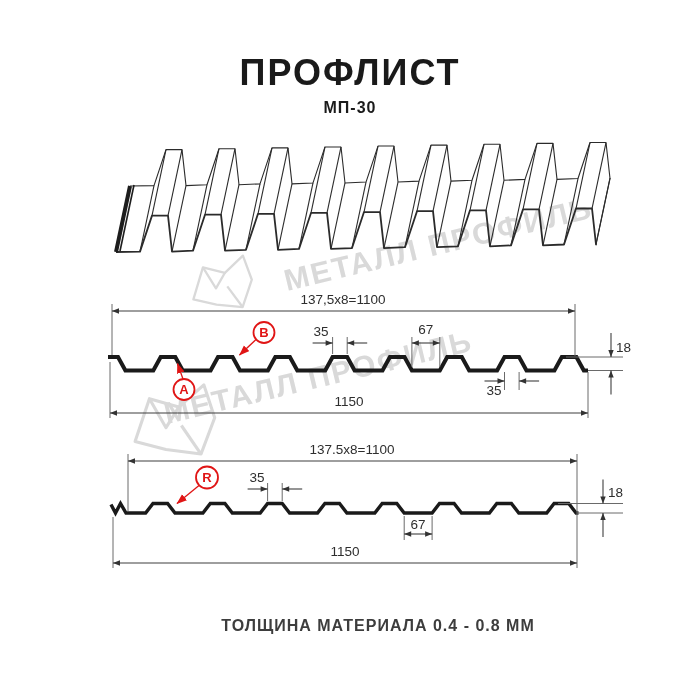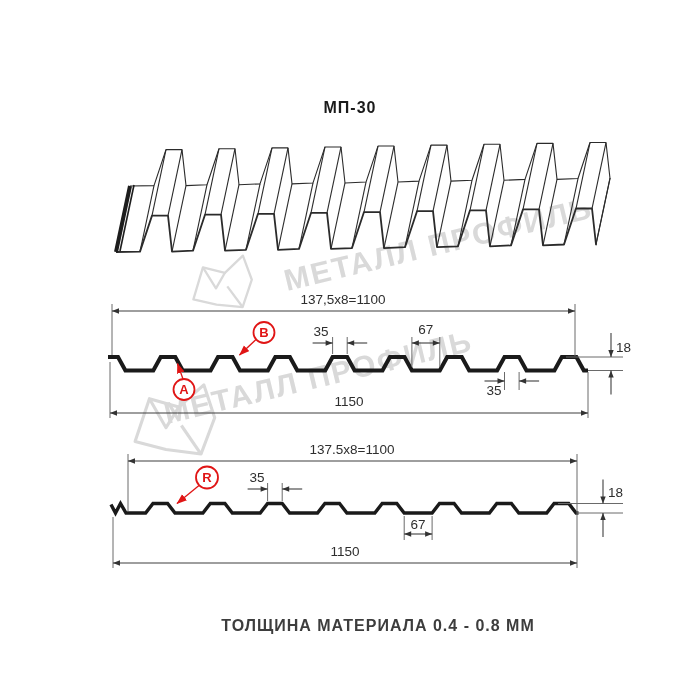--- a/index.html
+++ b/index.html
@@ -28,20 +28,21 @@
   .lead{stroke:var(--red,#e01515);stroke-width:1.3;fill:none;}
   .leadfill{fill:var(--red,#e01515);}
   text.wm{font-family:"Liberation Sans",sans-serif;font-size:30px;font-weight:bold;
         fill:var(--wmc,#dbdbdb);letter-spacing:2px;}
   .wlogo{fill:none;stroke:var(--wmc,#d3d3d3);stroke-width:2;stroke-linejoin:round;}
 </style>
 </head>
 <body>
 
 <div class="page">
+  <h1 class="title">ПРОФЛИСТ</h1>
   <h2 class="subtitle">МП-30</h2>
 
   <svg id="dr" width="700" height="700" viewBox="0 0 700 700">
     <defs>
       <marker id="leadArr" markerWidth="9" markerHeight="8" refX="7.5" refY="3" orient="auto">
         <path class="leadfill" d="M0,0 L8,3 L0,6 Z"></path>
       </marker>
     </defs>
 
     <g id="wm">

